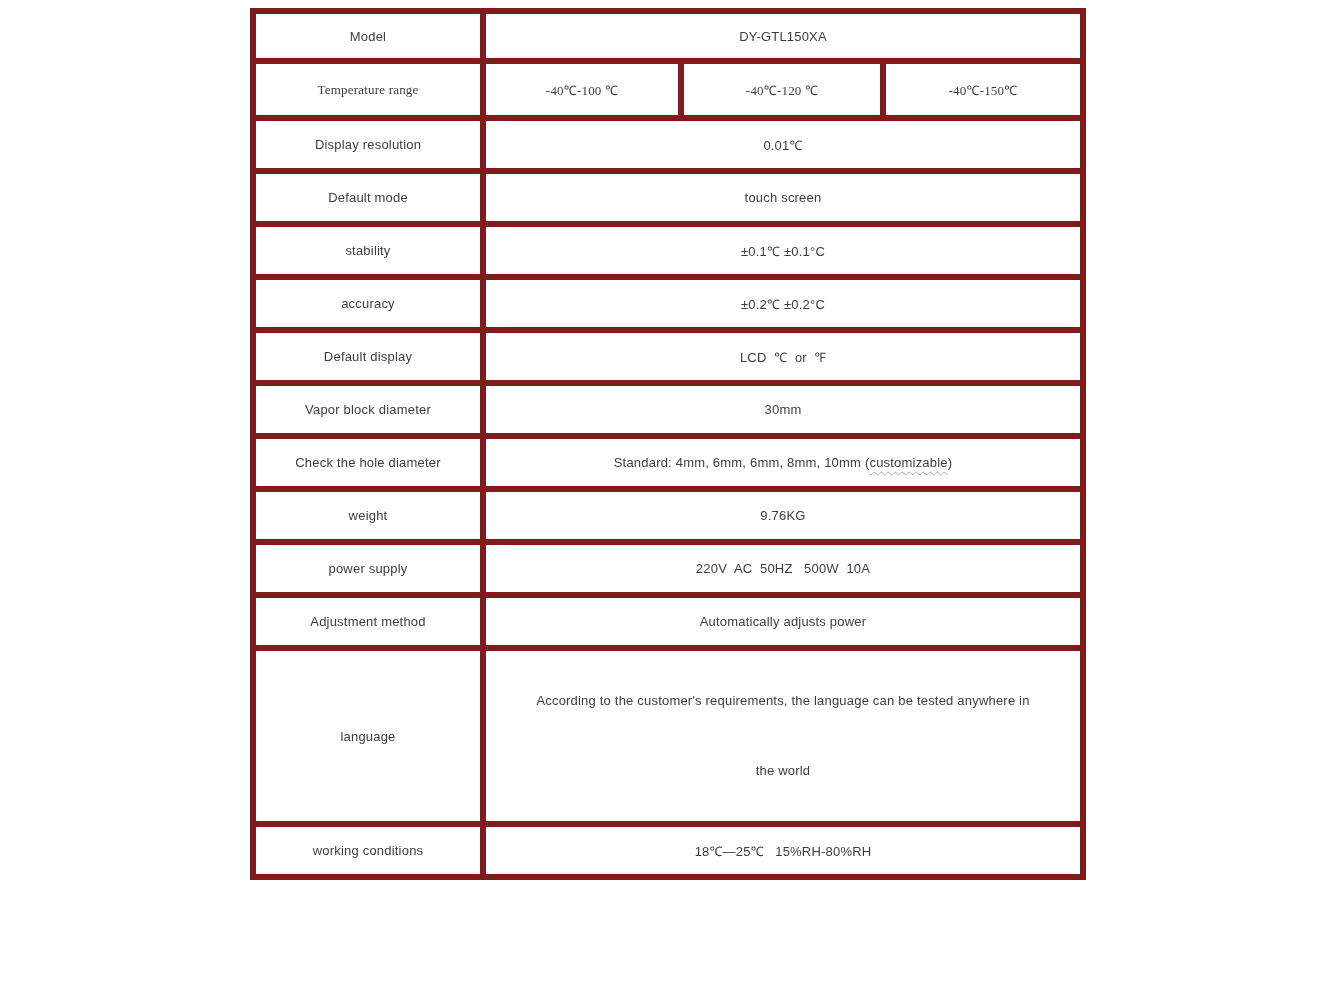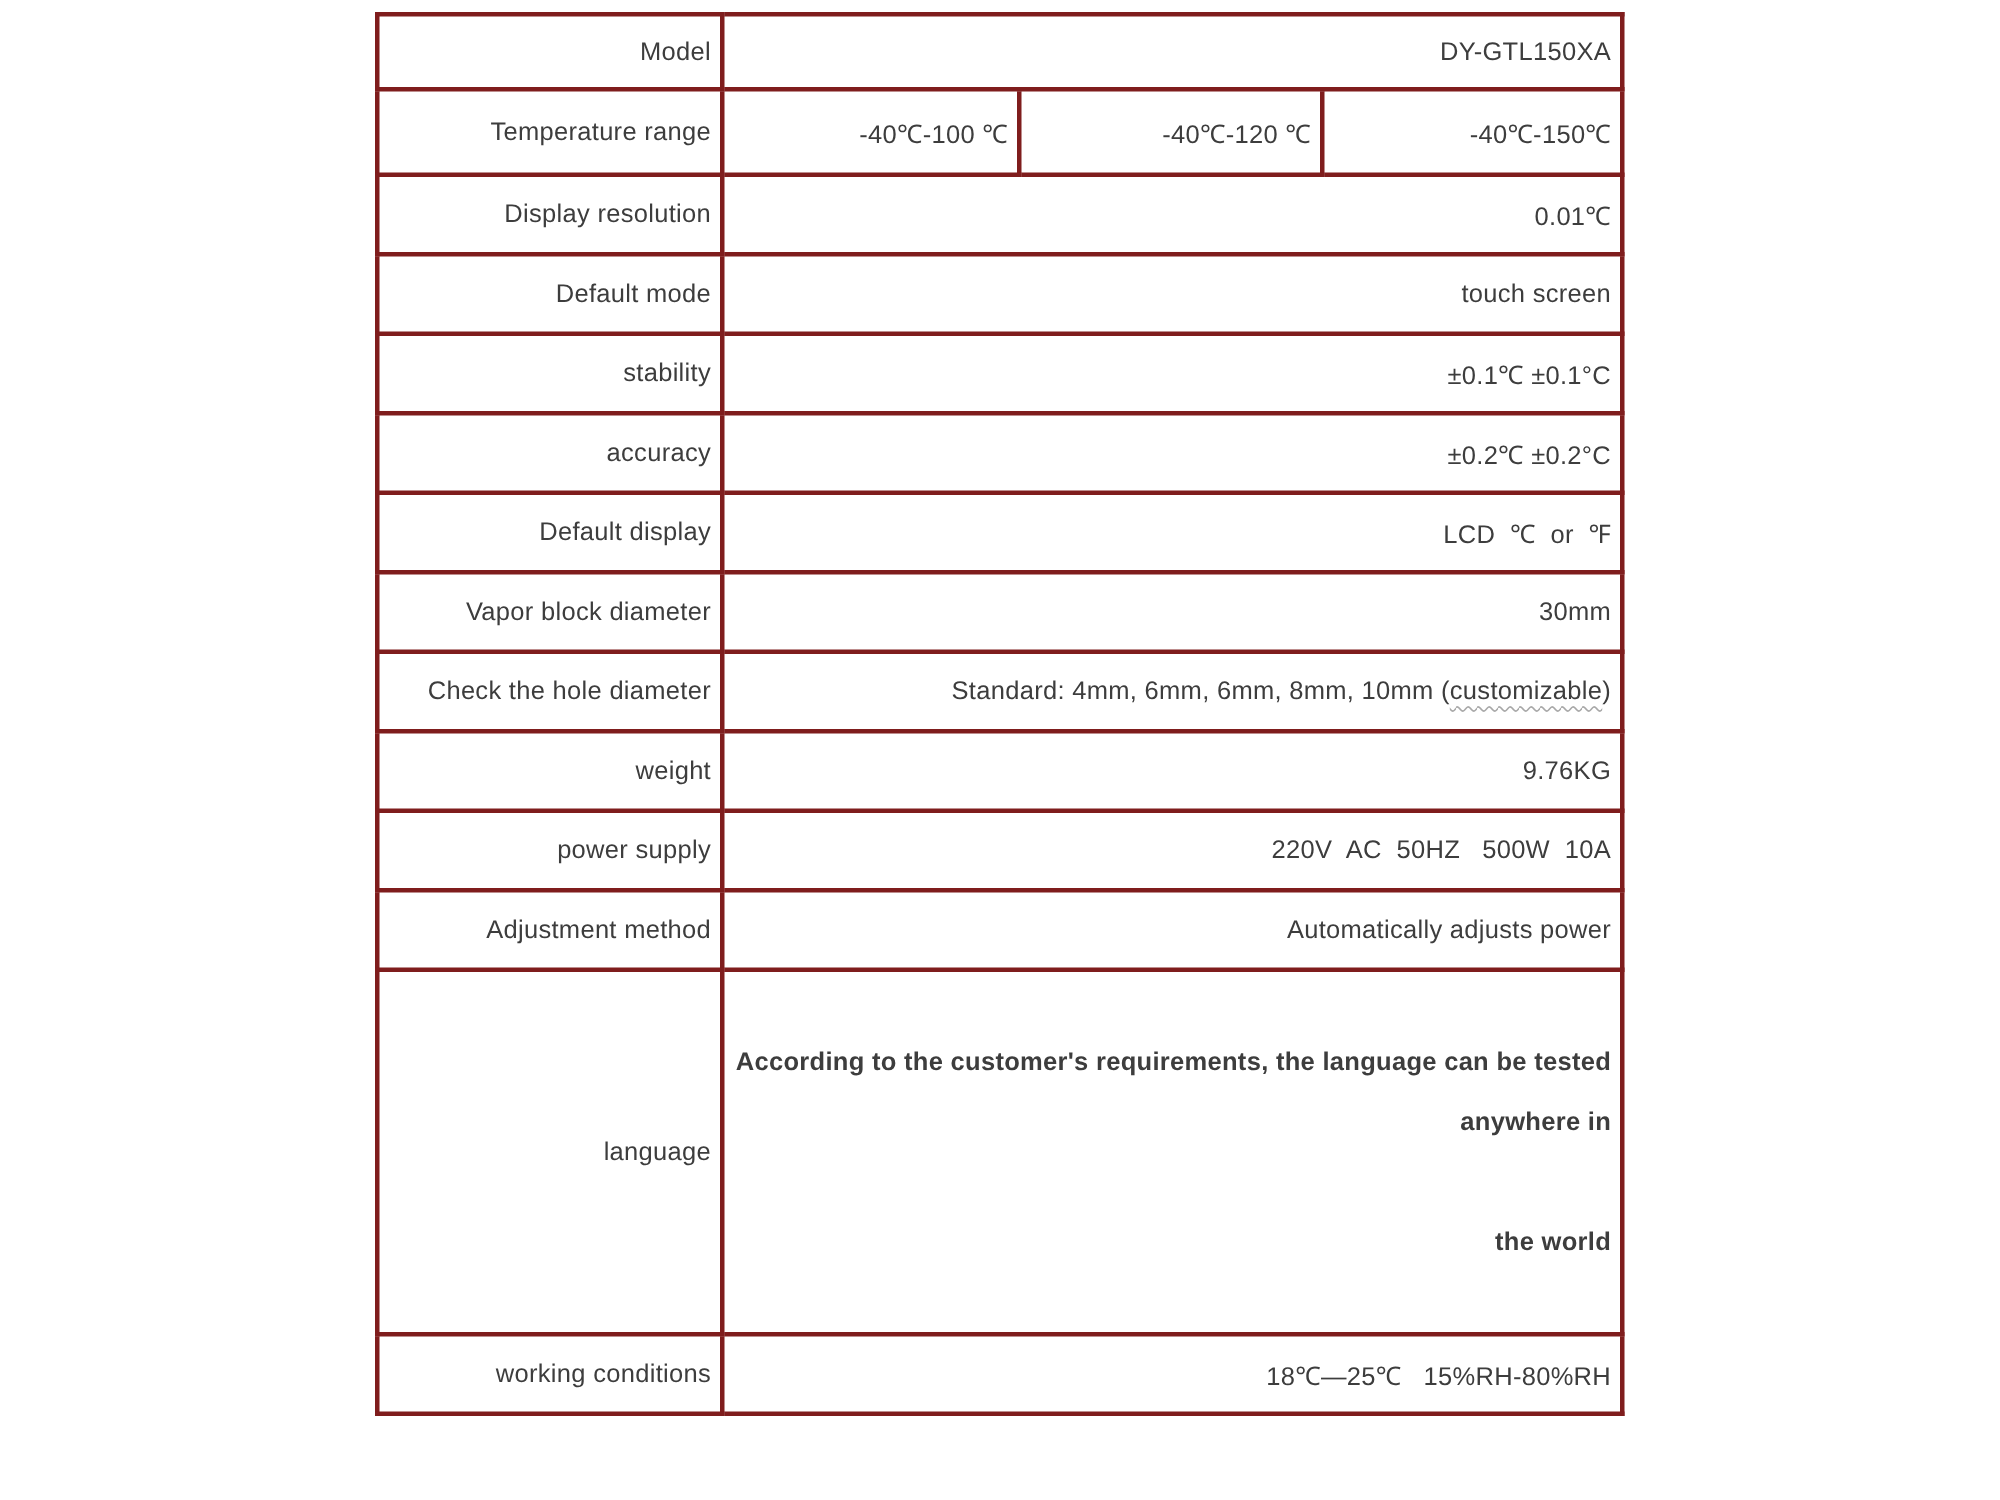--- a/index.html
+++ b/index.html
@@ -19,43 +19,43 @@
   }
   table.spec-table {
     position: absolute;
     left: 250px;
     top: 8px;
     width: 830px;
     border-collapse: collapse;
     table-layout: fixed;
   }
   table.spec-table td {
-    border: 3px solid #7f1d1d;
-    text-align: right;
+    border: 6px solid #7f1d1d;
+    text-align: center;
     vertical-align: middle;
-    font-size: 17px;
+    font-size: 13px;
     letter-spacing: 0.2px;
     white-space: pre-wrap;
     padding: 0 6px;
     overflow: hidden;
   }
   tr.h50  { height: 50px; }
-  tr.h57  { height: 57px; }
+  tr.h57  { height: 57px; font-family: Liberation Serif, serif; }
   tr.h53  { height: 53px; border-radius: 18px; }
   tr.h93  { height: 93px; }
   .small-text { font-size: 13px; }
   .wavy {
     text-decoration-line: underline;
     text-decoration-style: wavy;
     text-decoration-color: #a8a8a8;
     text-decoration-thickness: 1px;
     text-underline-offset: 4px;
     margin-top: 43px;
   }
-  .lang-line { display: block; line-height: 40px; font-weight: bold; }
+  .lang-line { display: block; line-height: 40px; }
 </style>
 </head>
 <body>
 
 <div class="page">
   <table class="spec-table">
     <colgroup>
       <col style="width:230px">
       <col style="width:198px">
       <col style="width:202px">

